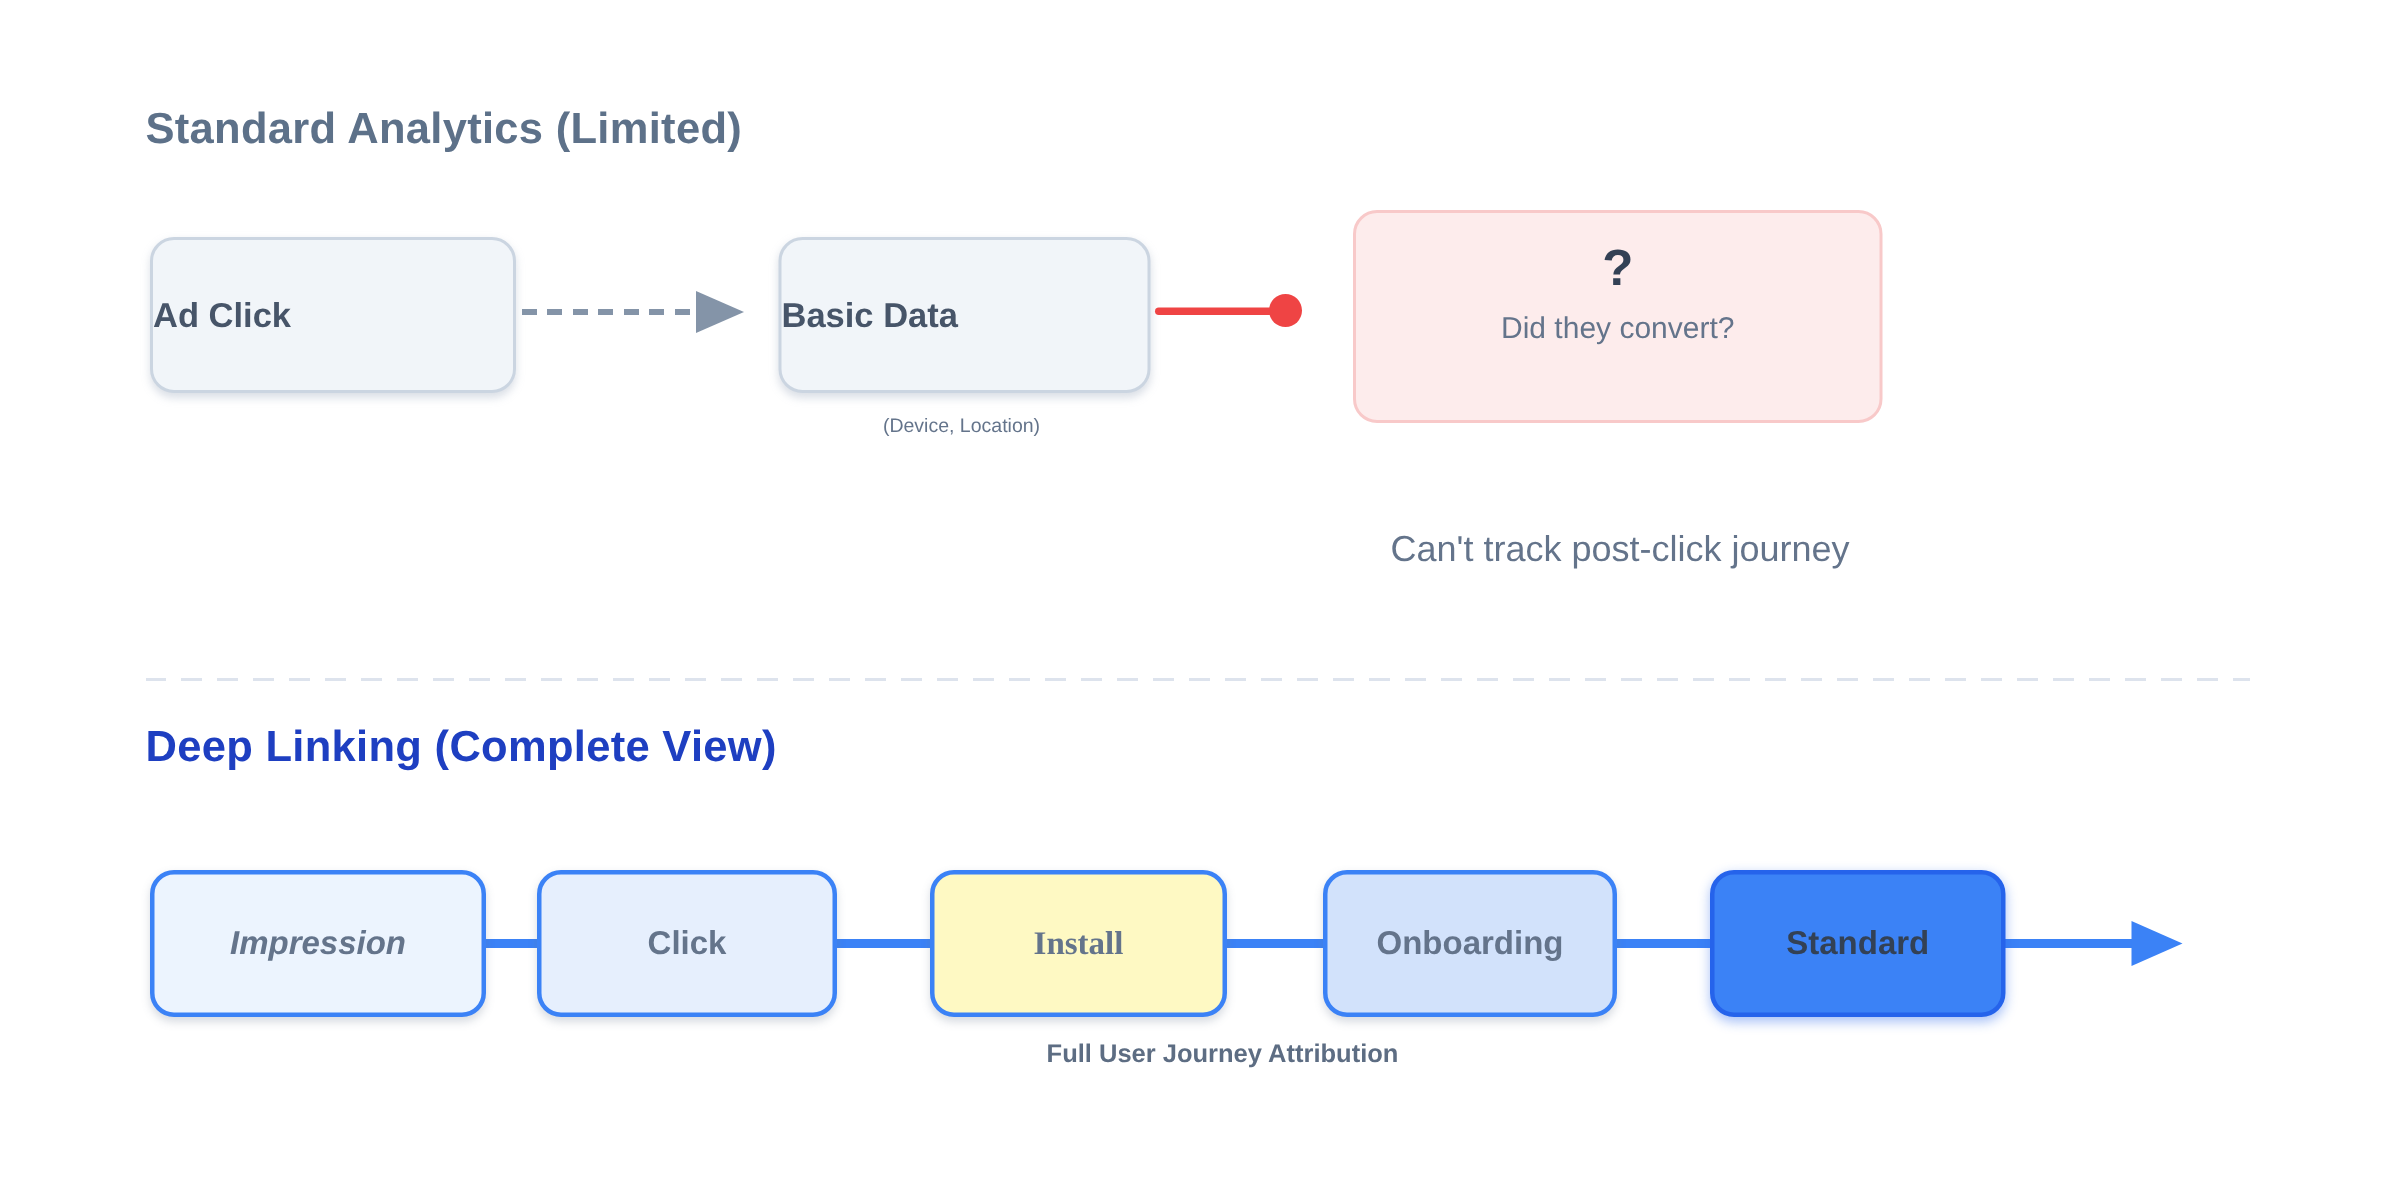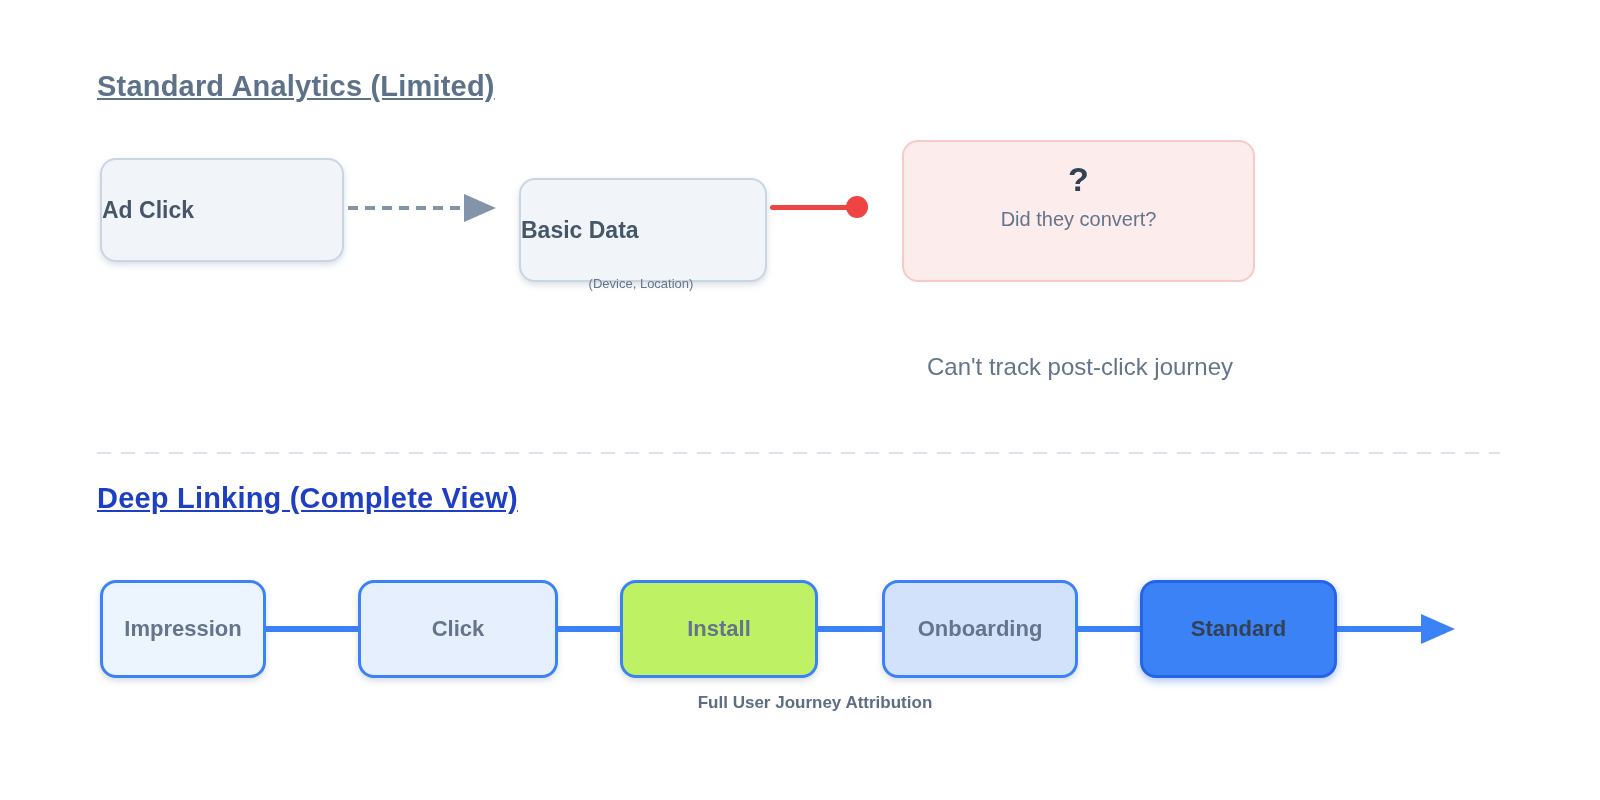--- a/index.html
+++ b/index.html
@@ -11,38 +11,37 @@
     font-family: "Liberation Sans", sans-serif;
     overflow: hidden;
   }
   .abs { position: absolute; }
 
   
   .section-title {
     font-size: 29px;
     font-weight: bold;
     letter-spacing: 0.2px;
-    text-decoration: underline;
   }
   #standard-title { left: 97px; top: 70px; color: #5d7189; }
 
   .neutral-node {
     background: #f1f5f9;
     border: 2px solid #cbd5e1;
     border-radius: 16px;
     box-shadow: 0 3px 6px rgba(148,163,184,0.35);
     display: flex;
     align-items: center;
     justify-content: flex-start;
     font-size: 23px;
     font-weight: bold;
     color: #475569;
   }
   #ad-click-node   { left: 100px; top: 158px; width: 240px; height: 100px; }
-  #basic-data-node { left: 519px; top: 158px; width: 244px; height: 100px; margin-top: 20px; }
+  #basic-data-node { left: 519px; top: 158px; width: 244px; height: 100px; }
 
   #dashed-arrow-line {
     left: 348px; top: 206px; width: 118px; height: 4px;
     background: repeating-linear-gradient(90deg, #8494a8 0 10px, transparent 10px 17px);
   }
   #dashed-arrow-head {
     left: 464px; top: 194px; width: 0; height: 0;
     border-top: 14px solid transparent;
     border-bottom: 14px solid transparent;
     border-left: 32px solid #8494a8;
@@ -122,21 +121,21 @@
     box-sizing: border-box;
     display: flex;
     align-items: center;
     justify-content: center;
     font-size: 22px;
     font-weight: bold;
     color: #64748b;
     z-index: 1;
     box-shadow: 0 3px 6px rgba(100,116,139,0.25);
   }
-  #step-impression { left: 100px;  width: 166px; }
+  #step-impression { left: 100px;  width: 224px; font-style: italic; }
   #step-click      { left: 358px;  width: 200px; }
   #step-install    { left: 620px;  width: 198px; }
   #step-onboarding { left: 882px;  width: 196px; }
   #step-revenue    { left: 1140px; width: 197px; border-color: #2563eb; color: #334155;
                      box-shadow: 0 3px 8px rgba(37,99,235,0.4); }
 
   #deep-caption {
     left: 515px; top: 693px; width: 600px;
     text-align: center;
     font-size: 17px;
@@ -182,21 +181,21 @@
   <div id="flow-arrow-head" class="abs"></div>
 
   <div id="step-impression" class="abs step-node" style="background-color: rgb(236, 244, 254);">
     <span>Impression</span>
   </div>
 
   <div id="step-click" class="abs step-node" style="background-color: rgb(230, 239, 253);">
     <span>Click</span>
   </div>
 
-  <div id="step-install" class="abs step-node" style="background-color: #bef264;">
+  <div id="step-install" class="abs step-node" style="background-color: #fef9c3; font-family: Liberation Serif, serif;">
     <span>Install</span>
   </div>
 
   <div id="step-onboarding" class="abs step-node" style="background-color: rgb(210, 226, 251);">
     <span>Onboarding</span>
   </div>
 
   <div id="step-revenue" class="abs step-node" style="background-color: rgb(59, 130, 246);">
     <span>Standard</span>
   </div>

